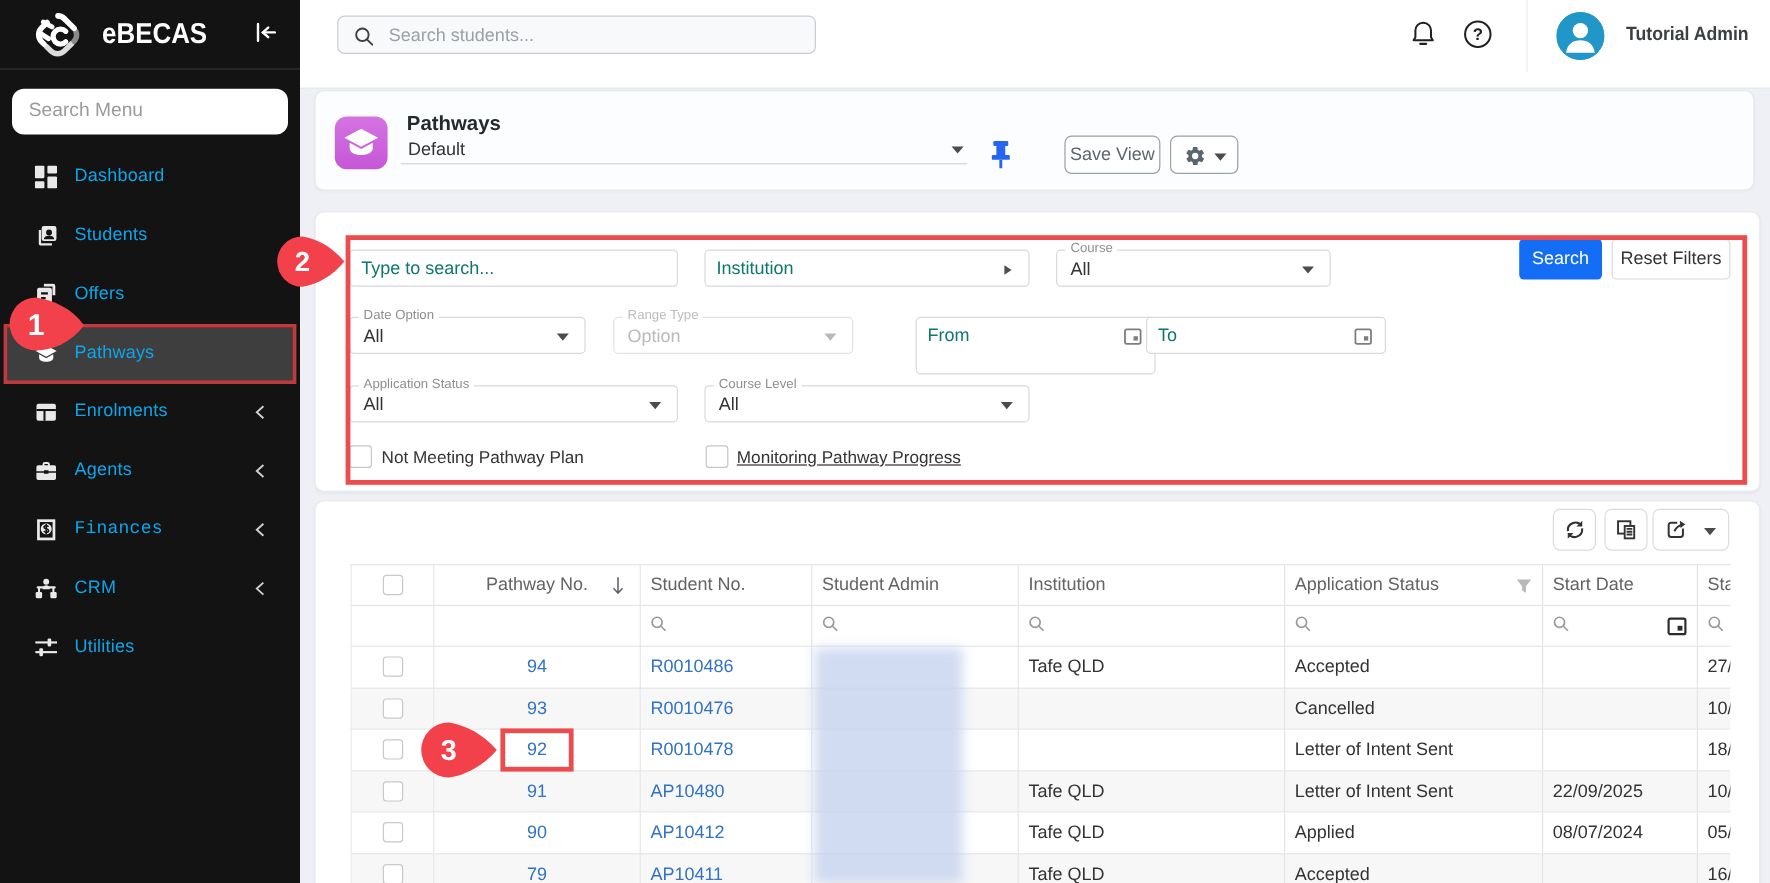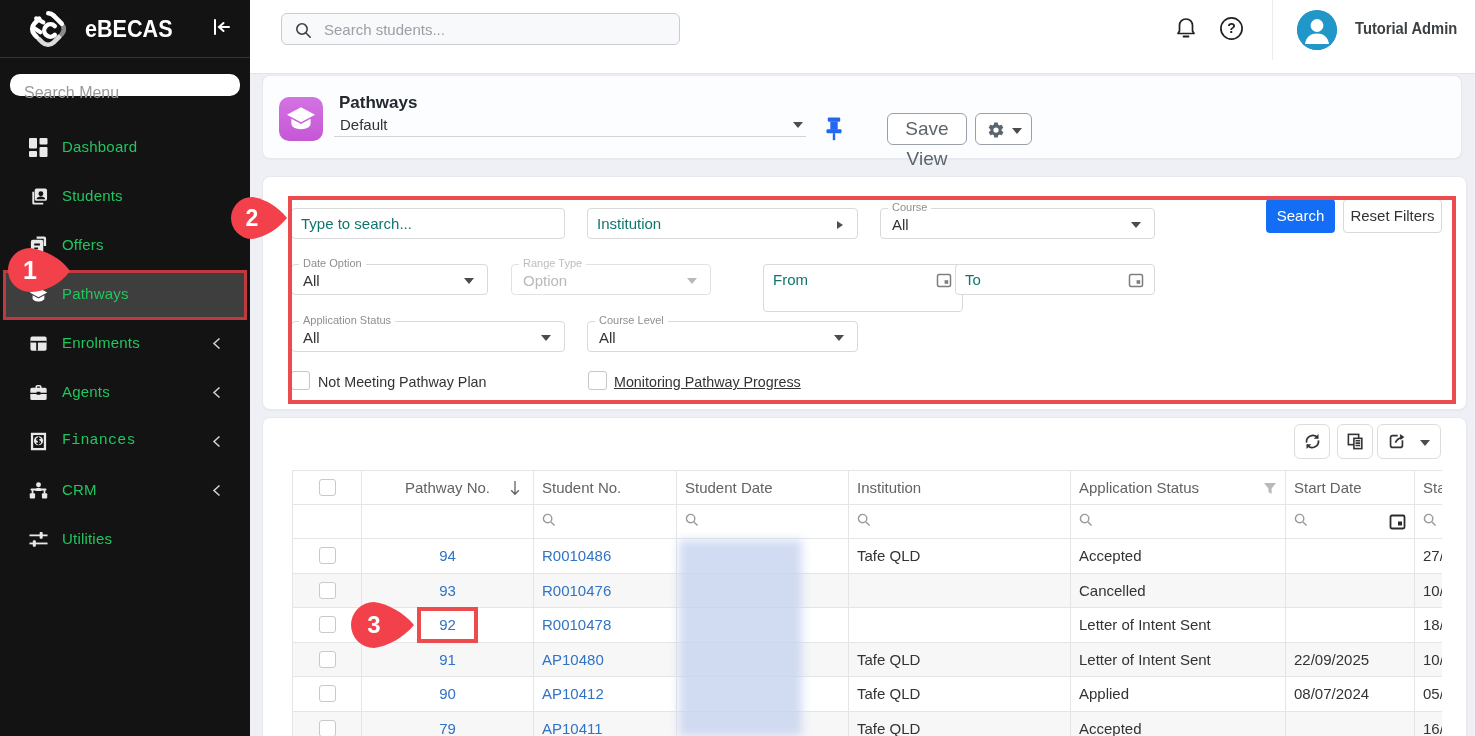--- a/index.html
+++ b/index.html
@@ -5,25 +5,25 @@
 * { margin:0; padding:0; box-sizing:border-box; }
 html,body { width:1475px; height:736px; overflow:hidden; }
 body { position:relative; font-family:"Liberation Sans", sans-serif; background:#eef0f6; }
 .abs { position:absolute; }
 
 #sidebar { left:0; top:0; width:250px; height:736px; background:#131314; z-index:2; }
 #sb-head { position:absolute; left:0; top:0; width:250px; height:58px; border-bottom:1px solid #33353a; }
 #logo { position:absolute; left:25px; top:5px; }
 #brand { position:absolute; left:85px; top:15px; font-size:24px; font-weight:bold; color:#fff; transform:scaleX(.9); transform-origin:left center; }
 #collapse { position:absolute; left:211px; top:16px; }
-#sb-search { position:absolute; left:10px; top:74px; width:230px; height:22px; background:#fff; border-radius:10px;text-decoration:underline; }
+#sb-search { position:absolute; left:10px; top:74px; width:230px; height:38px; background:#fff; border-radius:10px;text-decoration:underline; }
 #sb-search span { position:absolute; left:14px; top:10px; font-size:16px; color:#9a9a9a; }
 .nav-item { position:absolute; left:0; width:250px; height:49px; }
 .nav-item .nicon { position:absolute; left:29px; top:15px; width:19px; height:19px; }
-.nav-item .nlabel { position:absolute; left:62px; top:15px; font-size:15px; font-weight:500; color:#22c55e; letter-spacing:.2px; }
+.nav-item .nlabel { position:absolute; left:62px; top:15px; font-size:15px; font-weight:500; color:#0ea5e9; letter-spacing:.2px; }
 .nav-item .chev { position:absolute; left:212px; top:18px; }
 #nav-sel { position:absolute; left:5px; top:273px; width:240px; height:45px; background:#3e3e3e; }
 #nav-sel-border { position:absolute; left:3px; top:270px; width:244px; height:50px; border:3px solid #c0393f; z-index:11; }
 
 #topbar { left:250px; top:0; width:1225px; height:74px; background:#fff; border-bottom:1px solid #e3e4e8; z-index:1; }
 #top-search { position:absolute; left:31px; top:13px; width:399px; height:32px; background:#f8f9fb; border:1px solid #c9ccd2; border-radius:6px; }
 #top-search svg { position:absolute; left:13px; top:8px; }
 #top-search span { position:absolute; left:42px; top:7px; font-size:15px; color:#9aa0a6; }
 #tb-divider { position:absolute; left:1022px; top:0; width:1px; height:60px; background:#ececee; }
 #avatar { position:absolute; left:1047px; top:10px; width:40px; height:40px; border-radius:50%; background:#1f97cc; overflow:hidden; }
@@ -34,21 +34,21 @@
 #card2 { left:262px; top:176px; width:1205px; height:234px; }
 #card3 { left:262px; top:417px; width:1205px; height:400px; }
 
 #pw-icon { position:absolute; left:279px; top:97px; width:44px; height:44px; border-radius:10px; background:linear-gradient(180deg,#d473e2,#c557d6); z-index:2;}
 #pw-icon svg { position:absolute; left:6px; top:6px; }
 #pw-title { position:absolute; left:339px; top:93px; font-size:17px; font-weight:bold; color:#24292f; z-index:2;}
 #pw-select { position:absolute; left:334px; top:113px; width:472px; height:24px; border-bottom:1px solid #d4d4d4; z-index:2;}
 #pw-select .val { position:absolute; left:6px; top:3px; font-size:15px; color:#333; }
 #pw-pin { position:absolute; left:826px; top:117px; z-index:2;}
 .btn { position:absolute; background:#fff; border:1px solid #99a0a7; border-radius:6px; z-index:2; }
-#btn-saveview { left:887px; top:113px; width:80px; height:32px; font-size:19px; color:#5c656d; text-align:center; line-height:30px; }
+#btn-saveview { left:887px; top:113px; width:80px; height:32px; font-size:15px; color:#5c656d; text-align:center; line-height:30px; }
 #btn-gear { left:975px; top:113px; width:57px; height:32px; }
 .caret { display:inline-block; width:0; height:0; border-left:5px solid transparent; border-right:5px solid transparent; border-top:6px solid #4c4c4c; }
 
 .inbox { position:absolute; border:1px solid #d9d9d9; border-radius:4px; background:#fff; z-index:2; }
 .inbox .ph { position:absolute; left:9px; top:6px; font-size:15px; color:#0f766e; }
 .fset { position:absolute; border:1px solid #d9d9d9; border-radius:4px; background:#fff; z-index:2; }
 .fset .lbl { position:absolute; top:-8px; left:7px; font-size:11px; color:#8f8f8f; background:#fff; padding:0 4px; line-height:13px;}
 .fset .val { position:absolute; left:11px; top:7px; font-size:15px; color:#333; }
 .fset .caret, .inbox .caret { position:absolute; right:13px; top:14px; }
 .fset.dis { border-color:#e2e2e2; }
@@ -141,21 +141,21 @@
   <span class="caret" style="position:absolute;right:9px;top:14px;"></span>
 </div>
 
 <div class="inbox" style="left:291px;top:208px;width:274px;height:31px;">
     <span class="ph">Type to search...</span>
   </div>
 <div class="inbox" style="left:587px;top:208px;width:271px;height:31px;">
     <span class="ph">Institution</span>
     <span class="rarrow"></span>
   </div>
-<div class="fset" style="left:880px;top:208px;width:275px;height:31px;">
+<div class="fset" style="left:880px;top:208px;width:229px;height:31px;">
     <span class="lbl">Course</span>
     <span class="val">All</span>
     <span class="caret" style="top:13px;"></span>
   </div>
 <div id="btn-search">Search</div>
 <div id="btn-reset">Reset Filters</div>
 
 <div class="fset" style="left:291px;top:264px;width:197px;height:31px;">
     <span class="lbl">Date Option</span>
     <span class="val">All</span>
@@ -241,21 +241,21 @@
       </colgroup>
 <tbody>
         <tr class="hdr">
   <td class="c">
             <div class="tchk"></div>
           </td>
   <td class="c" style="position:relative;">Pathway No.<svg width="10" height="16" viewBox="0 0 10 16" style="position:absolute;right:13px;top:9px;">
               <path d="M5 1 V14 M1.2 10.2 L5 14.2 L8.8 10.2" fill="none" stroke="#5f6368" stroke-width="1.3"></path>
             </svg></td>
   <td>Student No.</td>
-  <td>Student Date</td>
+  <td>Student Admin</td>
   <td>Institution</td>
   <td>Application Status <svg width="14" height="13" viewBox="0 0 14 13" style="float:right;margin-top:3px">
               <path d="M1 1 H13 L8.6 6.5 V12 L5.4 10 V6.5 Z" fill="#b9b9b9"></path>
             </svg></td>
   <td>Start Date</td>
   <td>Status</td>
 </tr>
 <tr class="flt">
   <td></td>
           <td></td>

